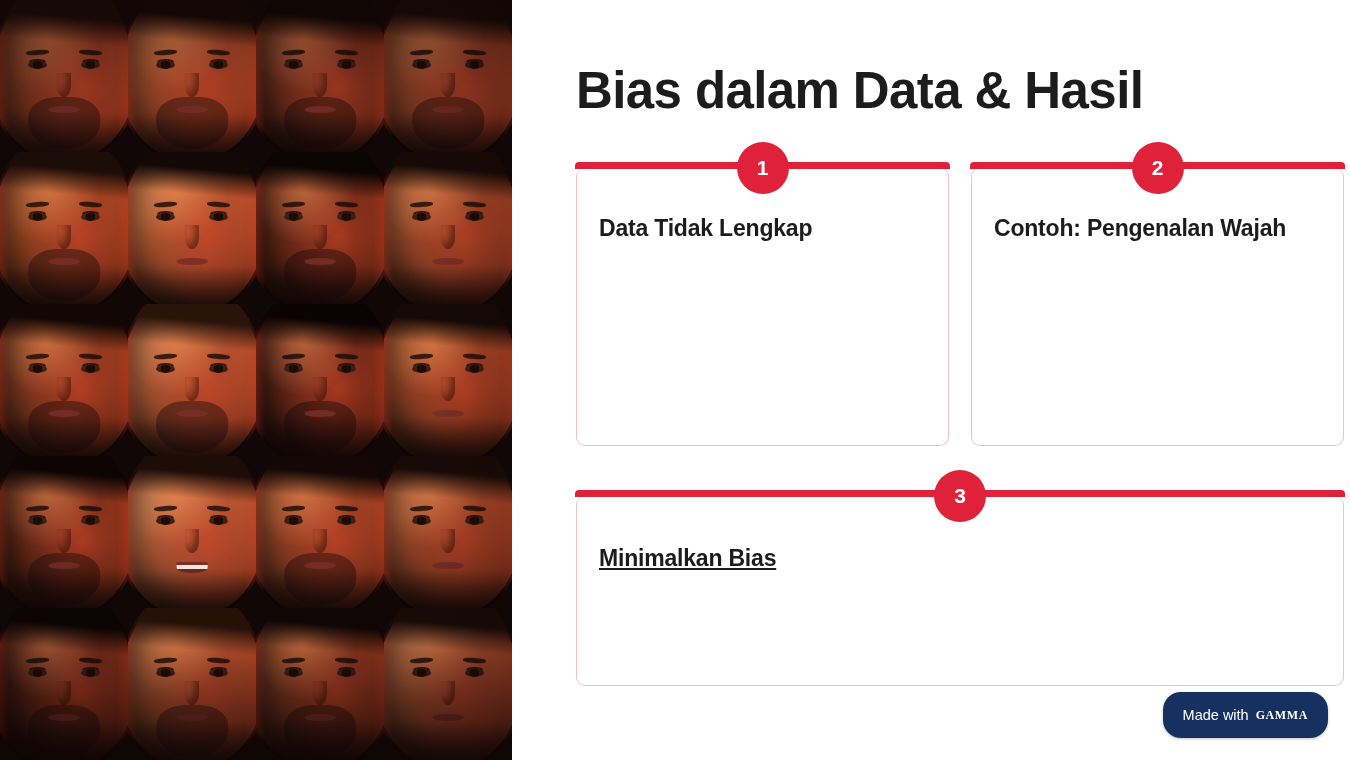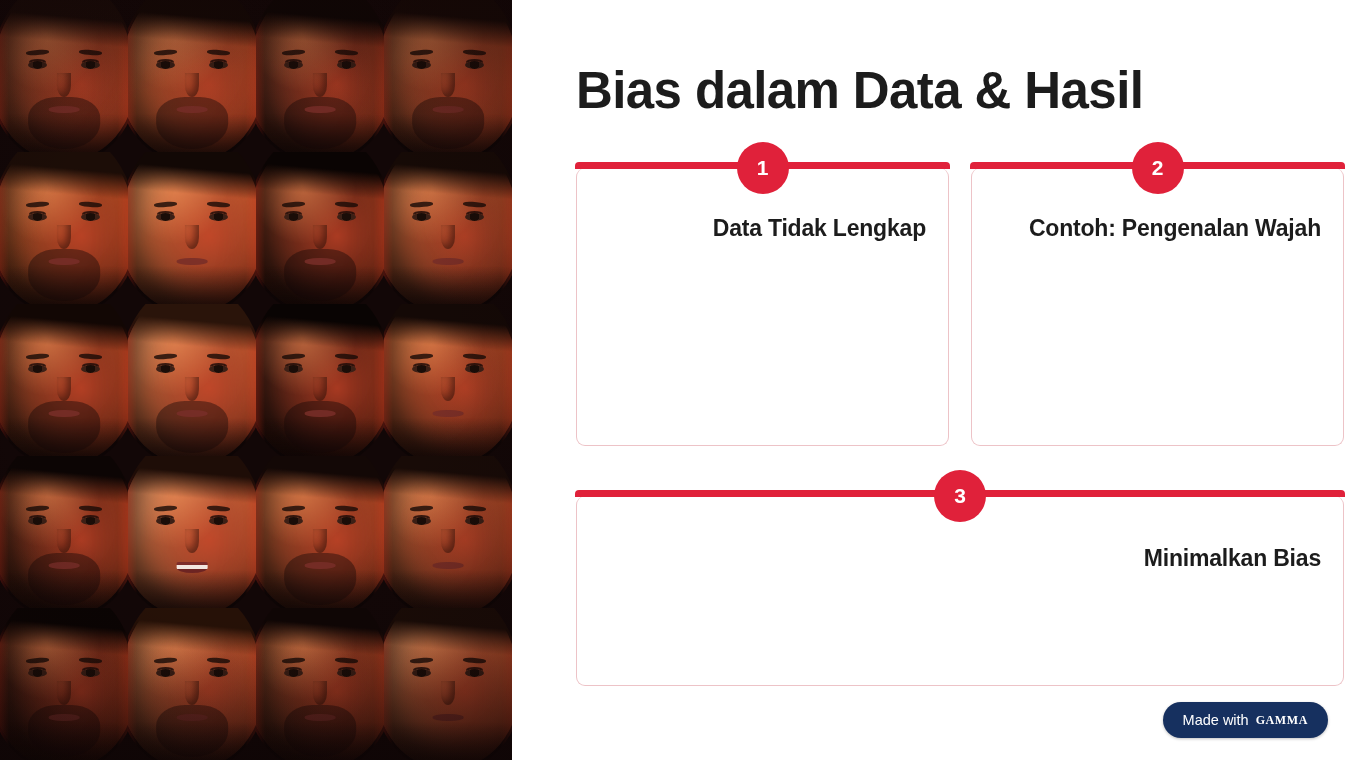--- a/index.html
+++ b/index.html
@@ -219,21 +219,20 @@
     z-index: 4;
   }
 
   .card-title {
     font-size: 23px;
     font-weight: 700;
     color: #1c1c1c;
     line-height: 1.3;
     letter-spacing: -0.2px;
     margin-bottom: 12px;
-    text-align: right;
   }
 
   .card-body {
     font-size: 17.5px;
     color: #595959;
     line-height: 1.88;
     letter-spacing: -0.05px;
   }
 
   .card-half {
@@ -243,28 +242,28 @@
 
   .card-full {
     position: absolute;
     left: 64px;
     top: 496px;
     width: 768px;
     min-height: 190px;
     padding: 48px 22px 26px 22px;
   }
 
-  .card-full .card-title { margin-bottom: 27px; }
+  .card-full .card-title { margin-bottom: 27px; text-decoration: underline; }
 
   
   .gamma-badge {
     position: absolute;
     right: 22px;
     bottom: 22px;
-    height: 36px;
+    height: 46px;
     padding: 0 20px;
     border-radius: 18px;
     background: var(--gamma-bg);
     color: #ffffff;
     display: flex;
     align-items: center;
     gap: 7px;
     font-size: 14.5px;
     box-shadow: 0 1px 3px rgba(0,0,0,0.25);
   }

